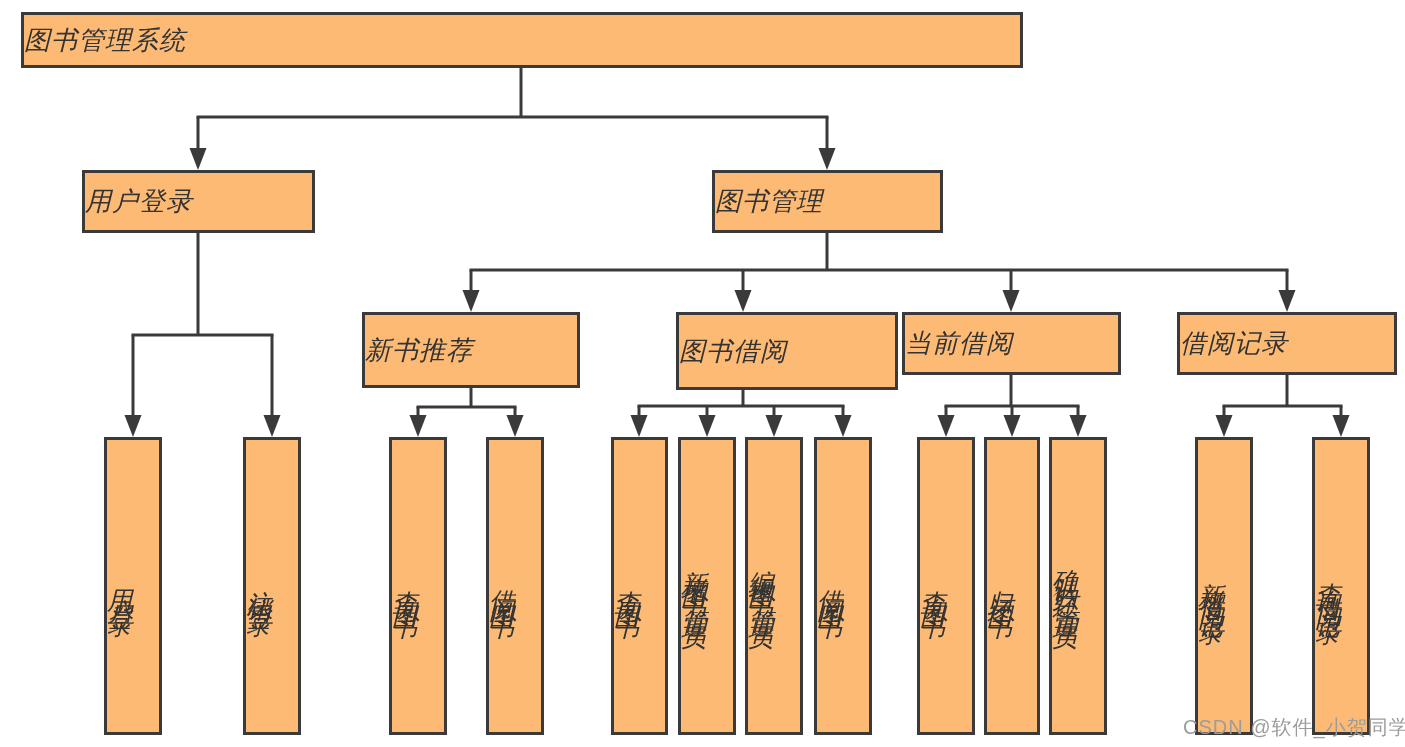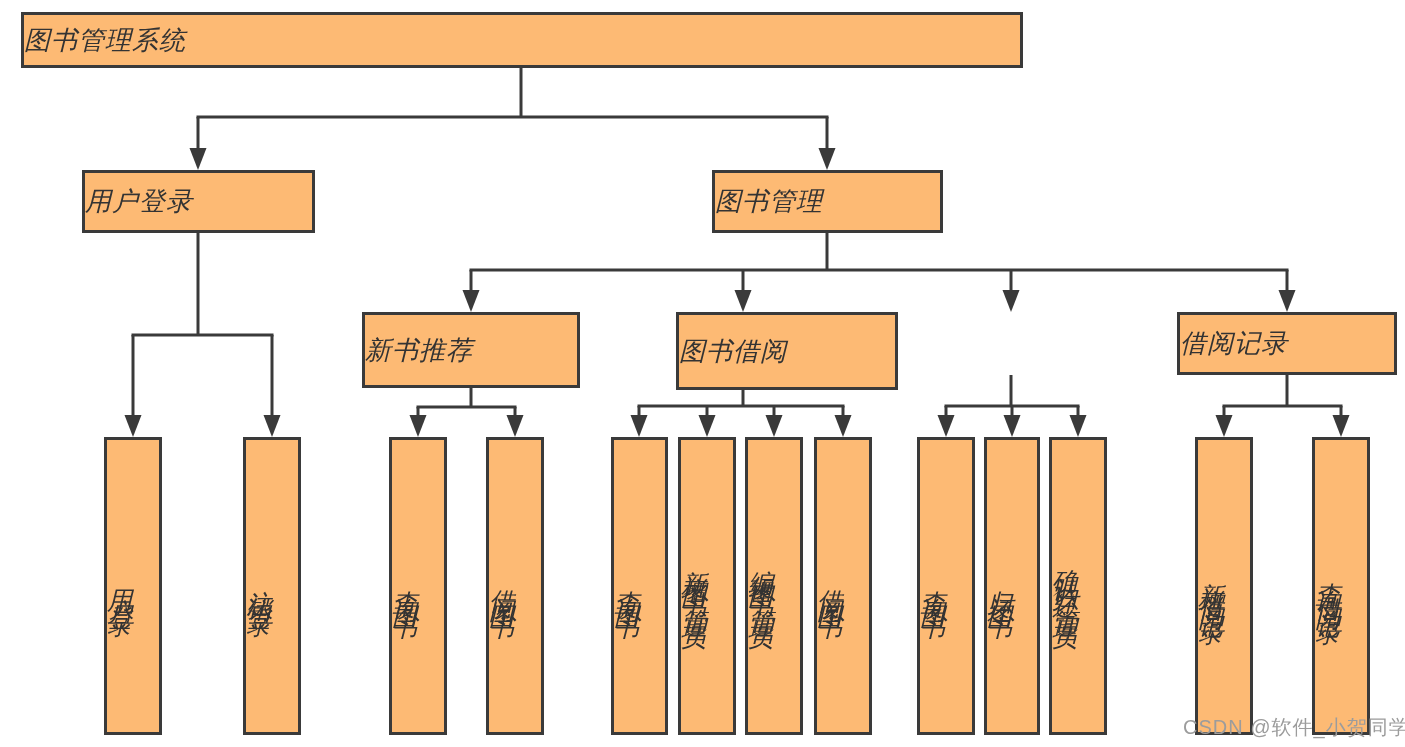--- a/index.html
+++ b/index.html
@@ -146,20 +146,23 @@
   <div class="box hbox" id="n-book-mgmt">
     <span>图书管理</span>
   </div>
 
   <div class="box hbox" id="n-new-book">
     <span>新书推荐</span>
   </div>
   <div class="box hbox" id="n-book-borrow">
     <span>图书借阅</span>
   </div>
+  <div class="box hbox" id="n-cur-borrow">
+    <span>当前借阅</span>
+  </div>
   <div class="box hbox" id="n-borrow-rec">
     <span>借阅记录</span>
   </div>
 
   <div class="box vbox leaf" id="n-login">
     <span>用户登录</span>
   </div>
   <div class="box vbox leaf" id="n-logout">
     <span>注销登录</span>
   </div>

